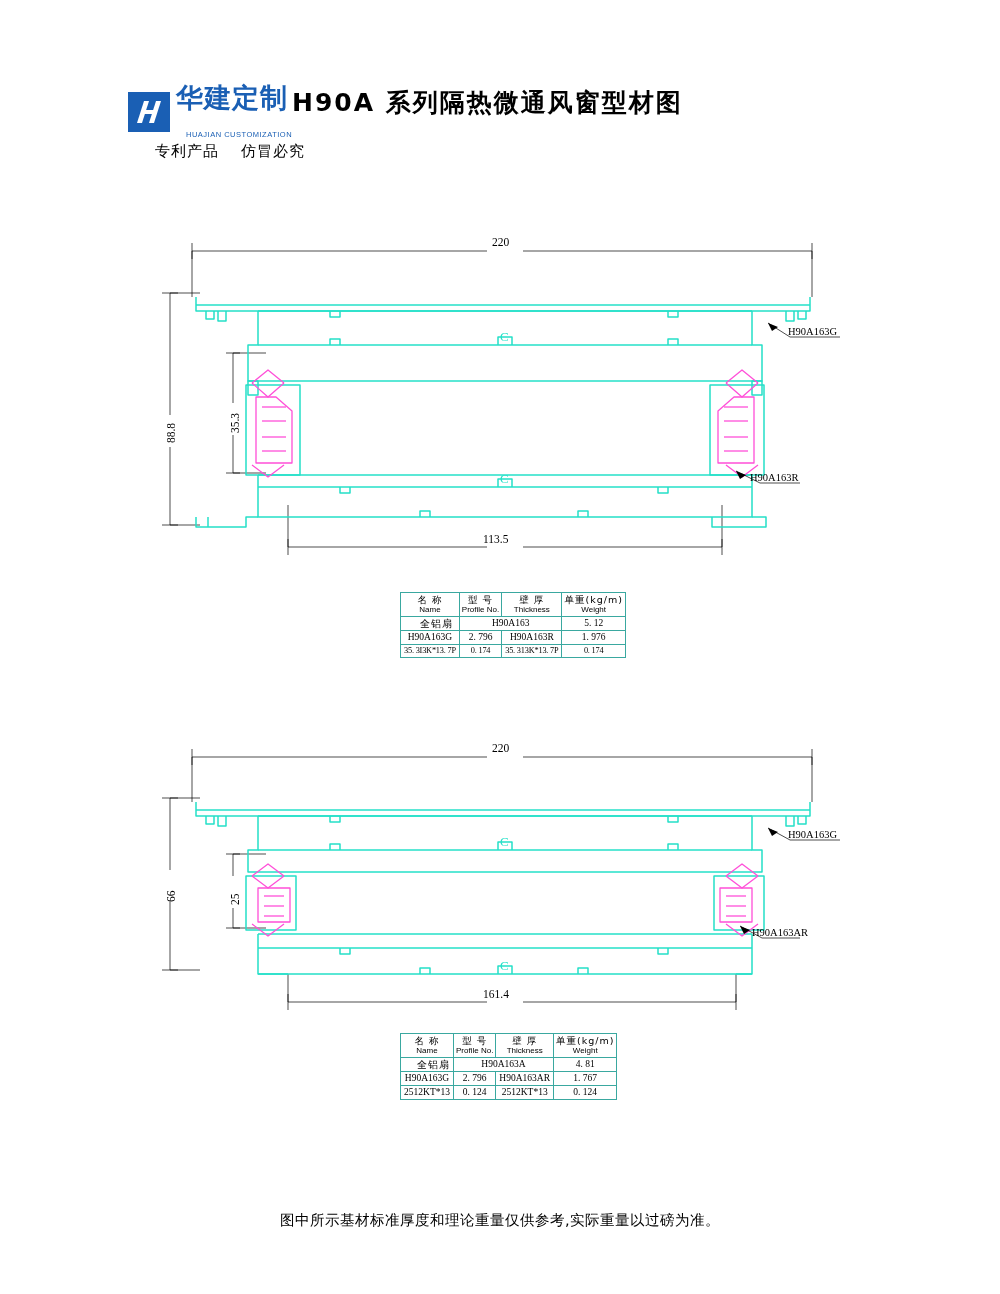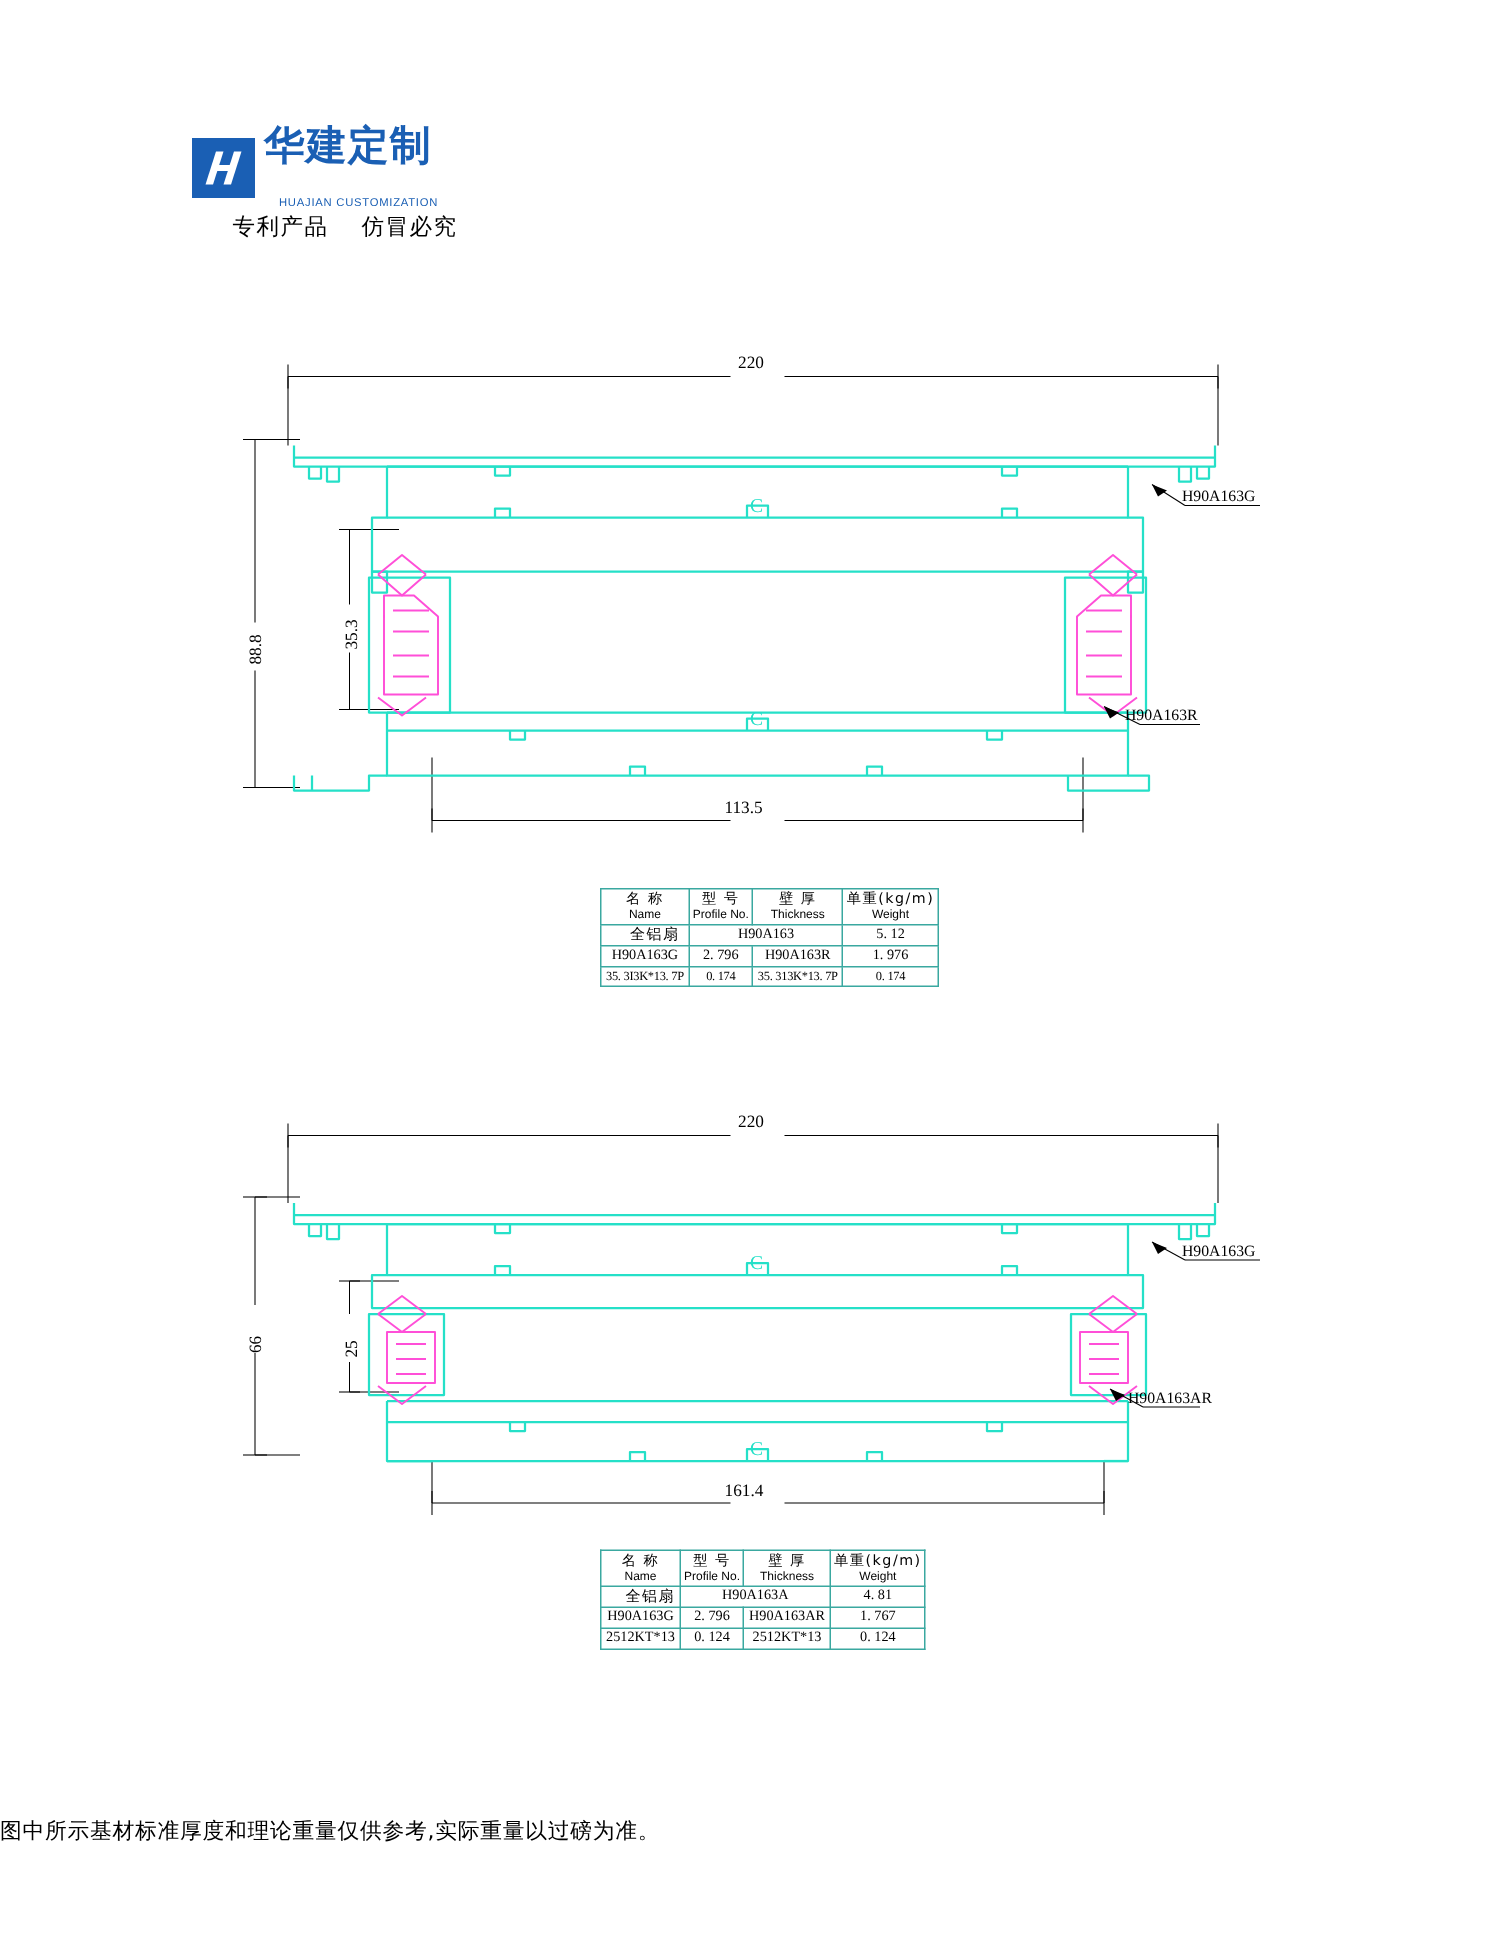--- a/index.html
+++ b/index.html
@@ -147,20 +147,21 @@
     font-size: 8.3px;
     letter-spacing: -0.2px;
   }
 
   
   .footer-note {
     position: absolute;
     left: 0;
     top: 1211px;
     width: 1000px;
+    text-align: center;
     font-family: "DejaVu Sans", sans-serif;
     font-size: 14.5px;
     letter-spacing: 0.5px;
     color: #000;
   }
 
   
   .callout {
     position: absolute;
     font-family: "Liberation Serif", serif;
@@ -195,20 +196,21 @@
         <path d="M21 31 L28 9 L33 9 L26 31 Z" fill="#ffffff"></path>
         <rect x="14" y="18" width="14" height="4" fill="#ffffff"></rect>
       </svg>
     </div>
     <div class="logo-text-wrap">
       <div class="logo-cn">华建定制</div>
       <div class="logo-en">HUAJIAN CUSTOMIZATION</div>
     </div>
   </div>
 
+  <div class="title-cn">H90A 系列隔热微通风窗型材图</div>
 
   <div class="patent-note">
     <span>专利产品</span><span class="gap"></span><span>仿冒必究</span>
   </div>
 </div>
 
 <div class="drawing" id="drawing-1">
   <svg width="1000" height="360" viewBox="0 0 1000 360">
     <g stroke="#000" stroke-width="0.7" fill="none">
 

